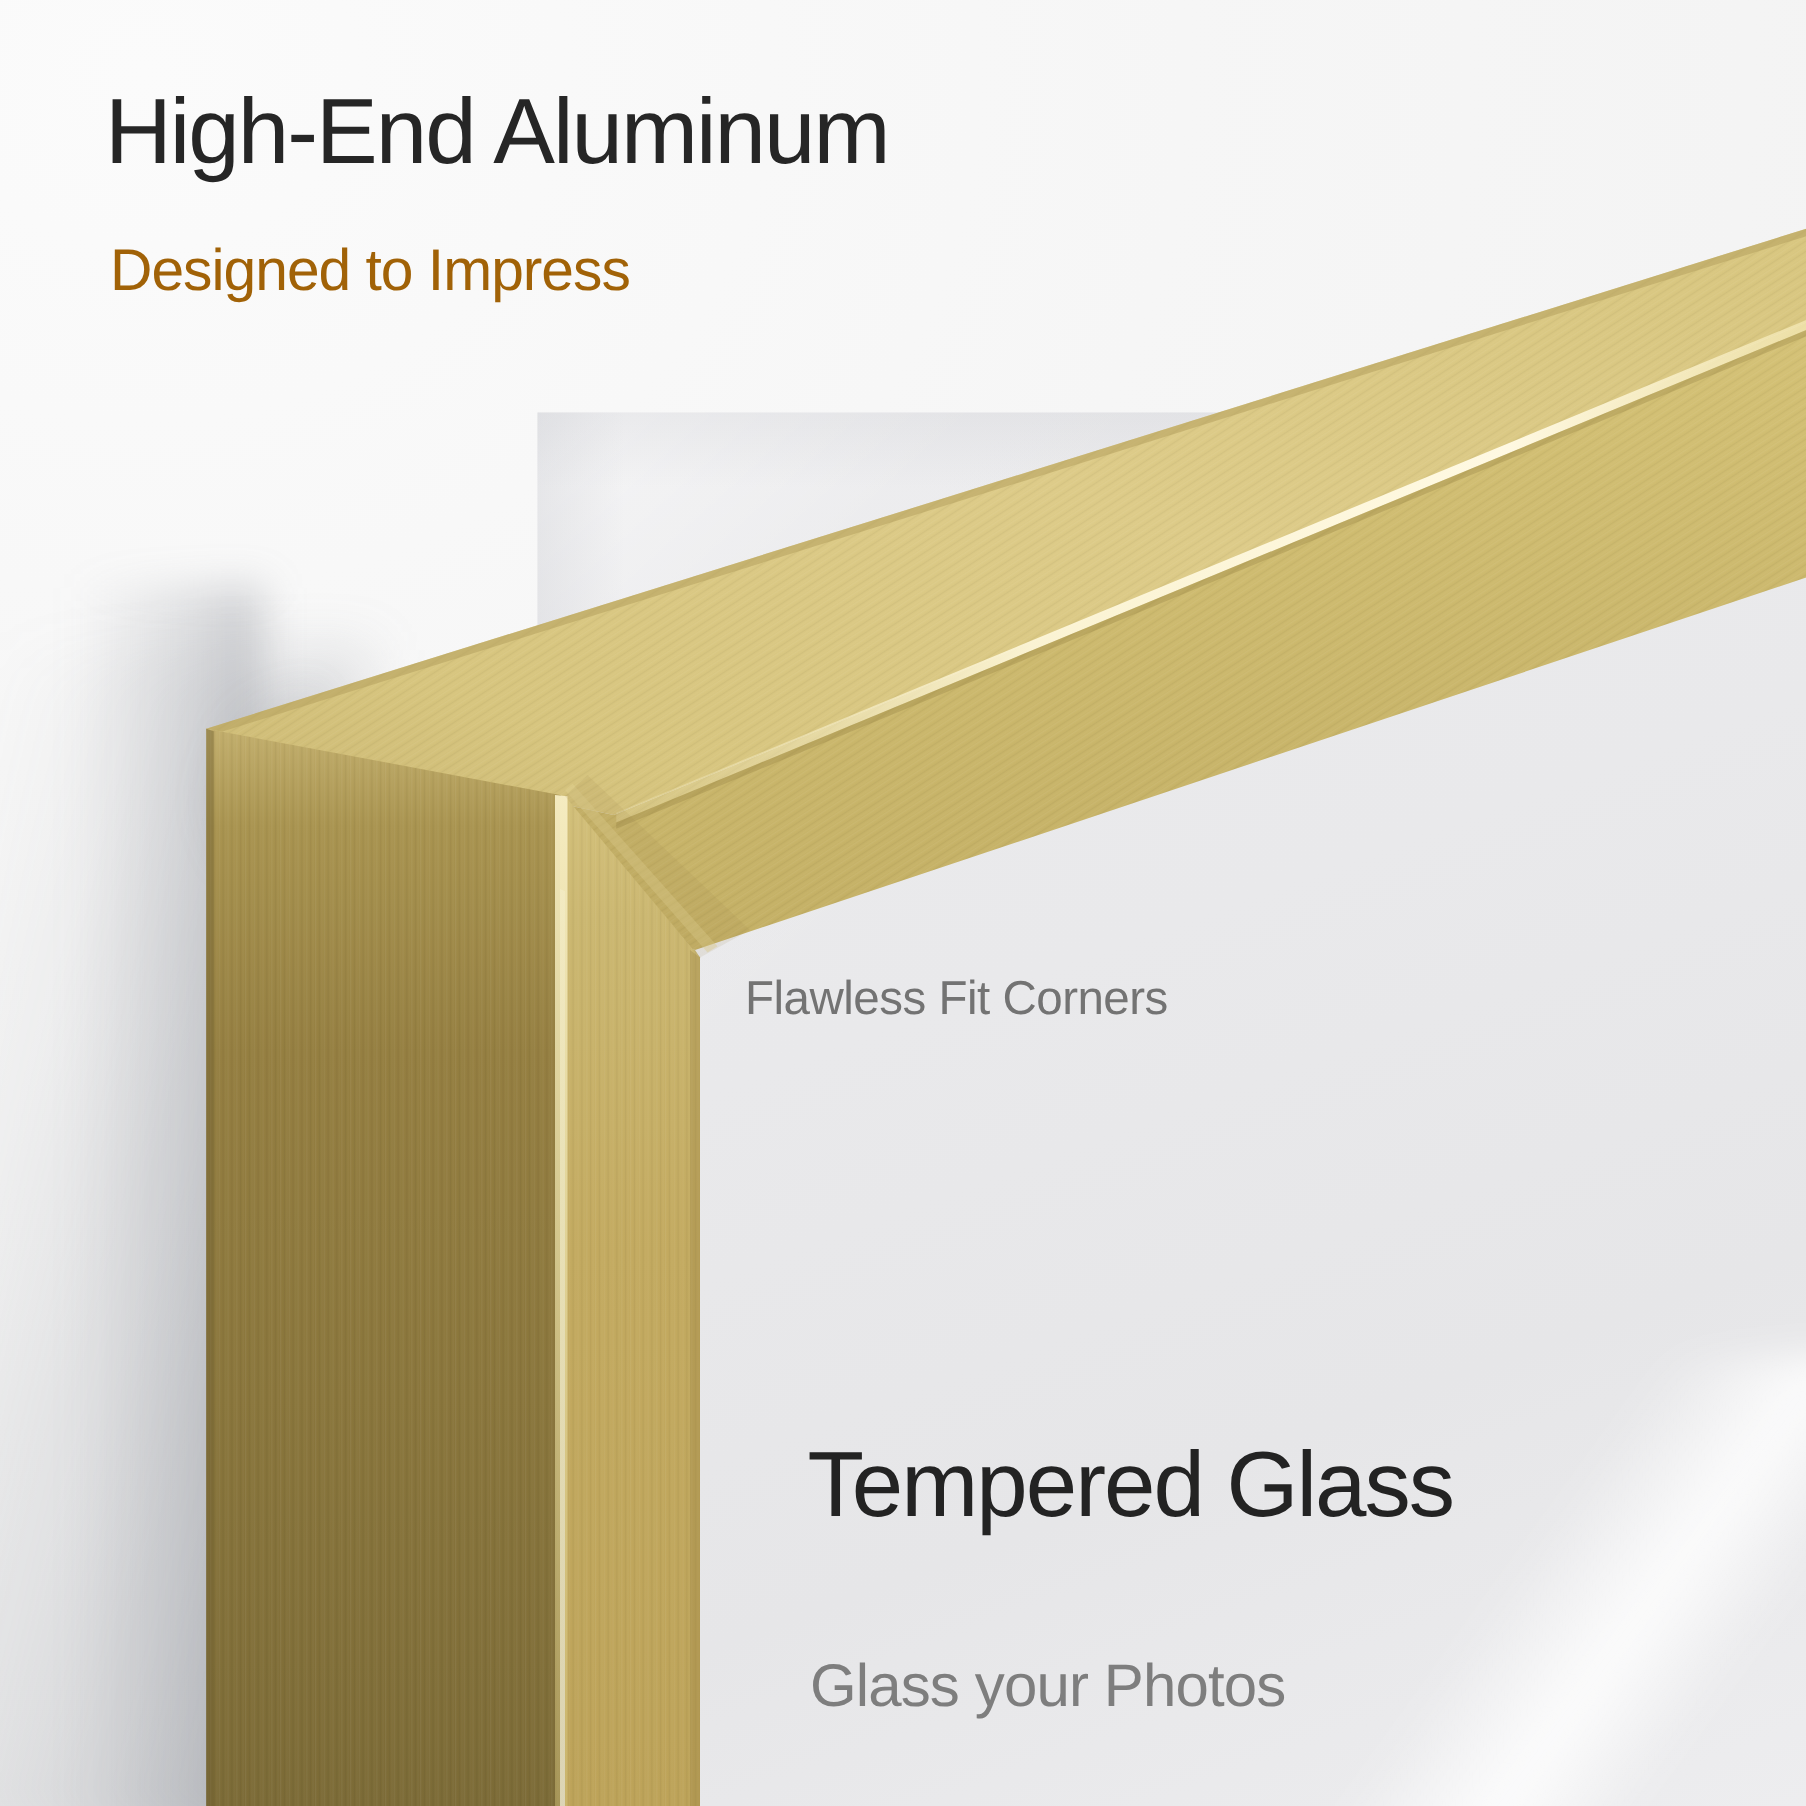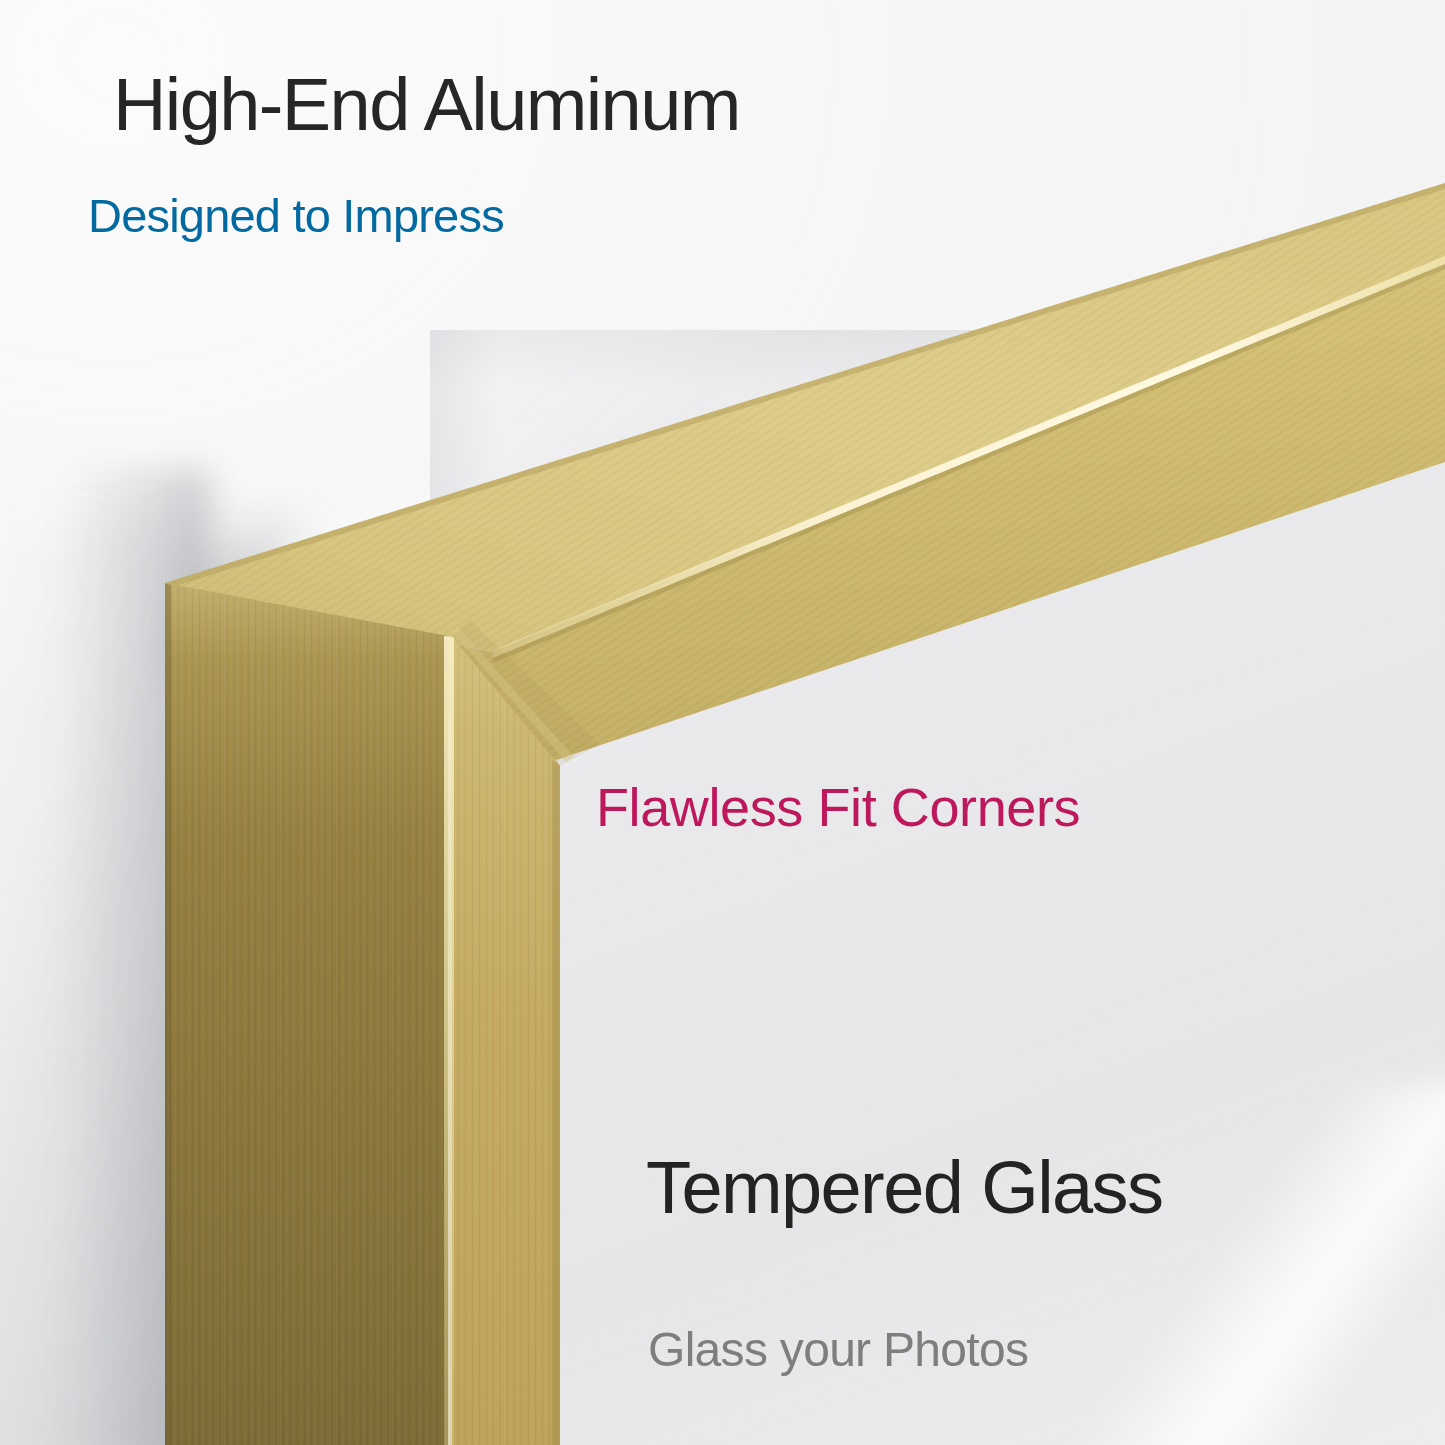--- a/index.html
+++ b/index.html
@@ -120,37 +120,36 @@
     letter-spacing: -0.5px;
   }
   .headline {
     left: 84px;
     top: 68px;
     font-size: 74px;
     font-weight: 300;
     color: #262626;
     letter-spacing: -1.6px;
     line-height: 1.0;
-    margin-left: 29px;
   }
   .subhead {
     left: 88px;
     top: 192px;
     font-size: 47px;
     font-weight: 300;
-    color: #0369a1;
+    color: #a16207;
     letter-spacing: -0.8px;
     line-height: 1.0;
   }
   .corners-label {
     left: 596px;
     top: 780px;
-    font-size: 54px;
-    font-weight: 300;
-    color: #be185d;
+    font-size: 38px;
+    font-weight: 300;
+    color: #737373;
     letter-spacing: -0.4px;
     line-height: 1.0;
   }
   .glass-title {
     left: 646px;
     top: 962px;
     font-size: 74px;
     font-weight: 300;
     color: #232323;
     letter-spacing: -1.6px;

